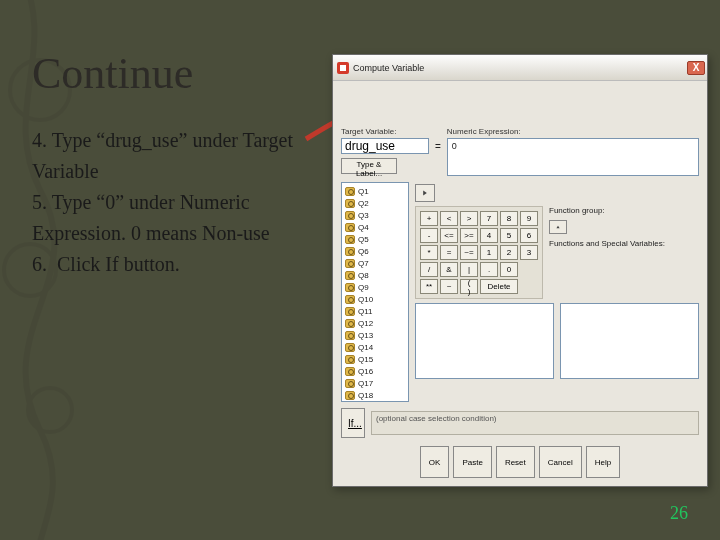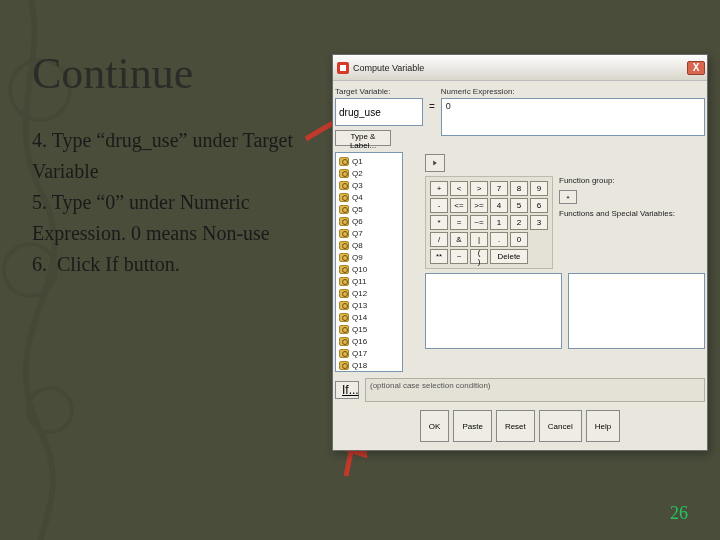--- a/index.html
+++ b/index.html
@@ -73,42 +73,42 @@
   .titlebar .tbtitle { flex: 1; font-size: 9px; }
   .closebtn {
     width: 18px; height: 14px;
     background: #d9674f;
     border: 1px solid #9a3c2a;
     border-radius: 2px;
     display: flex; align-items: center; justify-content: center;
     color: #fff; font-weight: bold; font-size: 10px;
     cursor: pointer;
   }
-  .dlg-body { padding: 6px 2px 8px; }
+  .dlg-body { padding: 6px 8px 8px; margin-top: 40px; }
   .top-row { display: flex; gap: 6px; align-items: flex-start; }
   .field-block { display: flex; flex-direction: column; }
   .field-block.target { width: 88px; }
   .lbl { font-size: 8px; color: #333; margin-bottom: 2px; }
   .txtinput {
-    height: 28px; border: 1px solid #7a95b0;
-    background: #fff; font-size: 10px; padding: 1px 3px;
+    height: 16px; border: 1px solid #7a95b0;
+    background: #fff; font-size: 12px; padding: 1px 3px;
     width: 100%;
   }
   .eq { margin-top: 14px; font-size: 10px; }
   .expr-wrap { flex: 1; }
   .expr-box {
     height: 38px; border: 1px solid #7a95b0; background: #fff;
     padding: 2px 4px; font-size: 9px; overflow: hidden;
   }
   .typelbl-btn {
     margin-top: 4px; height: 16px; width: 56px;
     border: 1px solid #888; background: #efece3;
     font-size: 8px; cursor: pointer;
   }
-  .mid-row { display: flex; gap: 22px; margin-top: 6px; }
+  .mid-row { display: flex; gap: 6px; margin-top: 6px; }
   .varlist {
     width: 68px; height: 220px;
     border: 1px solid #7a95b0; background: #fff;
     overflow: hidden;
     padding: 2px 0;
   }
   .varitem {
     display: flex; align-items: center; gap: 3px;
     height: 12px; padding: 0 3px;
     font-size: 8px;
@@ -171,23 +171,23 @@
   }
   .lower-panels { display: flex; gap: 6px; }
   .fnsv-box {
     flex: 1; height: 76px; border: 1px solid #7a95b0; background: #fff;
   }
   .if-row {
     display: flex; align-items: center; gap: 6px;
     margin-top: 6px;
   }
   .if-btn {
-    width: 24px; height: 18px;
+    width: 24px; height: 30px;
     border: 1px solid #888; background: #efece3;
-    font-size: 12px; cursor: pointer; text-decoration: underline;
+    font-size: 10px; cursor: pointer; text-decoration: underline;
   }
   .if-text-box {
     flex: 1; height: 24px;
     border: 1px solid #b2afa2; background: #e4e1d6;
     font-size: 8px; padding: 2px 4px; color: #555;
   }
   .btn-row {
     display: flex; justify-content: center; gap: 4px;
     margin-top: 8px;
   }

